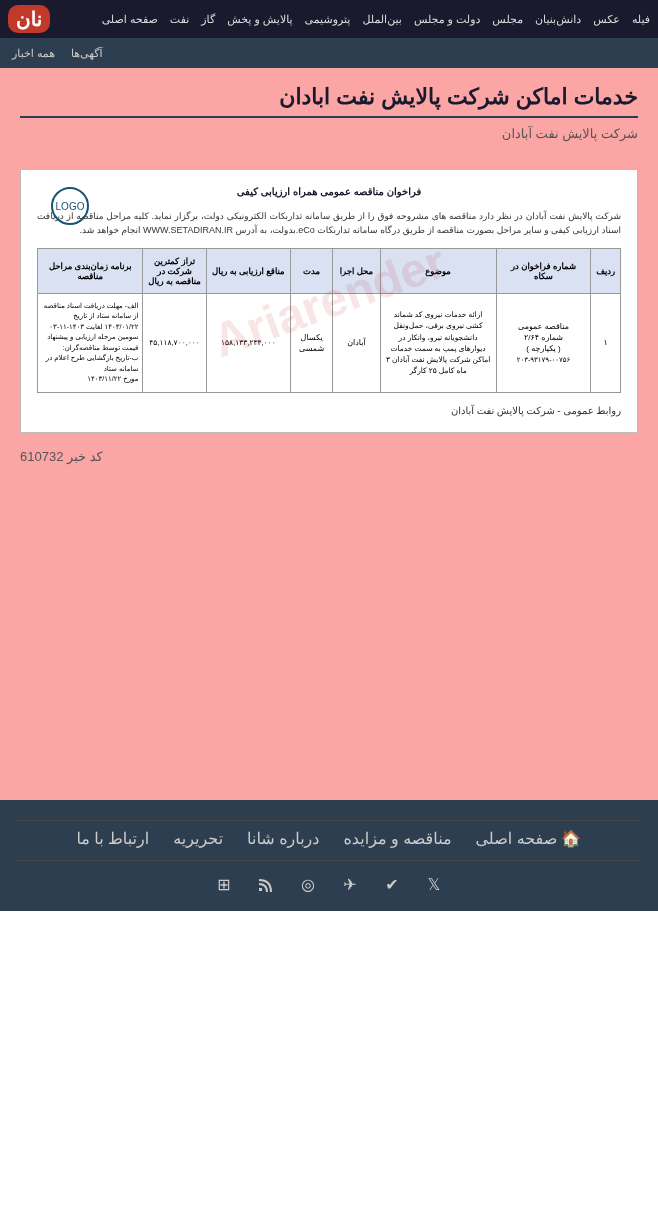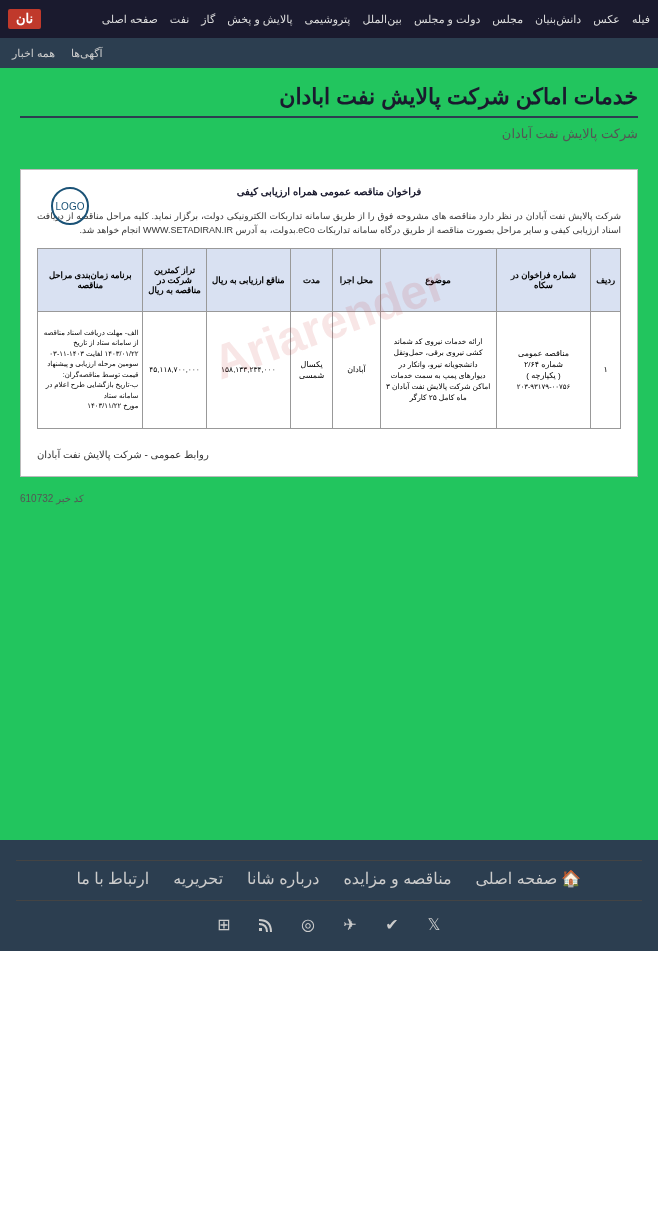--- a/index.html
+++ b/index.html
@@ -20,23 +20,23 @@
       align-items: center;
       justify-content: space-between;
       padding: 0 8px;
       height: 38px;
       font-size: 12px;
     }
     .top-nav .logo {
       background: #c0392b;
       color: #fff;
       font-weight: bold;
-      font-size: 13px;
+      font-size: 20px;
       padding: 2px 8px;
-      border-radius: 2px;
+      border-radius: 10px;
       font-family: serif;
     }
     .top-nav .nav-items {
       display: flex;
       gap: 12px;
       align-items: center;
     }
     .top-nav .nav-items span {
       cursor: pointer;
       font-size: 11px;
@@ -53,21 +53,21 @@
       padding: 0 12px;
       height: 30px;
       font-size: 11px;
       gap: 16px;
     }
     .second-nav span { cursor: pointer; color: #ccc; }
 
     
     .main-content {
       padding: 16px 20px;
-      background: #22c55e;
+      background: #fca5a5;
     }
 
     .page-title {
       font-size: 22px;
       font-weight: bold;
       color: #1a1a2e;
       text-align: right;
       margin-bottom: 8px;
       border-bottom: 2px solid #2c3e50;
       padding-bottom: 6px;
@@ -120,21 +120,21 @@
 
     
     .doc-table {
       width: 100%;
       border-collapse: collapse;
       font-size: 9px;
       direction: rtl;
     }
     .doc-table th, .doc-table td {
       border: 1px solid #999;
-      padding: 16px 4px;
+      padding: 7px 4px;
       text-align: center;
       vertical-align: middle;
     }
     .doc-table thead th {
       background: #d9e1f2;
       font-weight: bold;
       font-size: 8.5px;
     }
     .doc-table tbody td {
       font-size: 8px;
@@ -156,29 +156,30 @@
       transform: translate(-50%, -50%) rotate(-20deg);
       font-size: 48px;
       color: rgba(200, 50, 50, 0.12);
       font-weight: bold;
       pointer-events: none;
       white-space: nowrap;
       font-family: Arial;
     }
 
     .doc-footer {
-      text-align: left;
+      text-align: right;
       font-size: 10px;
-      margin-top: 20px;
+      margin-top: 12px;
       color: #333;
+      font-family: Liberation Serif, serif;
     }
 
     .news-code {
       text-align: left;
-      font-size: 10px;
+      font-size: 13px;
       color: #555;
       margin-top: 8px;
     }
 
     
     .empty-space {
       height: 320px;
     }
 
     

